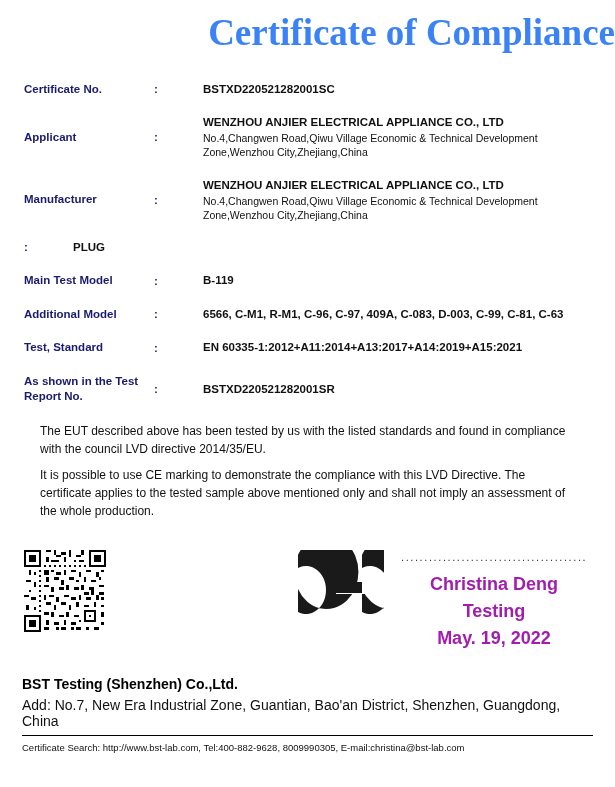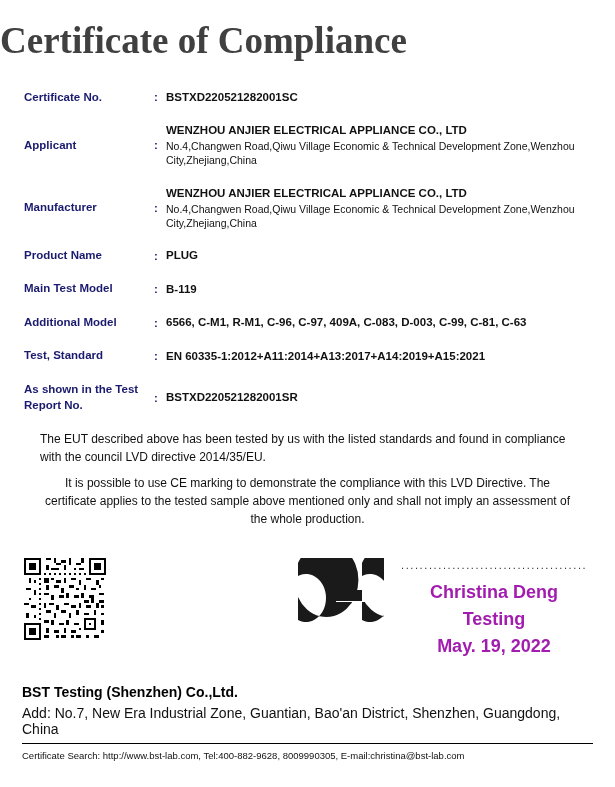--- a/index.html
+++ b/index.html
@@ -12,27 +12,27 @@
     color: #000000;
   }
   .page {
     position: relative;
     width: 615px;
     height: 787px;
     background: #ffffff;
     overflow: hidden;
   }
   .cert-title {
-    text-align: left;
+    text-align: right;
     font-family: "Liberation Serif", serif;
     font-weight: bold;
     font-size: 37px;
-    color: #404040;
+    color: #3b82f6;
     letter-spacing: 0px;
-    margin-top: 20px;
+    margin-top: 12px;
     margin-bottom: 0;
     line-height: 1.15;
   }
   .fields {
     margin-top: 26px;
     padding: 0 24px 0 24px;
   }
   .field-row {
     display: flex;
     align-items: center;
@@ -53,20 +53,21 @@
     font-size: 11.5px;
     font-weight: bold;
     color: #1a1a6e;
     padding-top: 1px;
   }
   .field-value {
     flex: 1 1 auto;
     font-size: 11.5px;
     color: #111111;
     line-height: 1.4;
+    margin-left: 37px;
   }
   .field-value .addr {
     font-weight: normal;
     font-size: 10.5px;
     display: block;
     margin-top: 1px;
     line-height: 1.35;
   }
   .value-bold {
     font-weight: bold;
@@ -77,21 +78,20 @@
     margin-top: 14px;
     font-size: 12px;
     line-height: 1.5;
     color: #111111;
   }
   .paragraphs p {
     margin: 0 0 2px 0;
   }
   .para-gap {
     margin-top: 8px !important;
-    text-align: center;
   }
   .mid-section {
     position: relative;
     margin-top: 24px;
     height: 130px;
   }
   .qr {
     position: absolute;
     left: 24px;
     top: 6px;
@@ -181,21 +181,20 @@
     <div class="field-row">
       <div class="field-label">Manufacturer</div>
       <div class="field-colon">:</div>
       <div class="field-value">
         <span class="value-bold">WENZHOU ANJIER ELECTRICAL APPLIANCE CO., LTD</span>
         <span class="addr">No.4,Changwen Road,Qiwu Village Economic &amp; Technical Development Zone,Wenzhou City,Zhejiang,China</span>
       </div>
     </div>
 
     <div class="field-row">
-      <div class="field-label">Product Name</div>
       <div class="field-colon">:</div>
       <div class="field-value">
         <span class="value-bold">PLUG</span>
       </div>
     </div>
 
     <div class="field-row">
       <div class="field-label">Main Test Model</div>
       <div class="field-colon">:</div>
       <div class="field-value">

